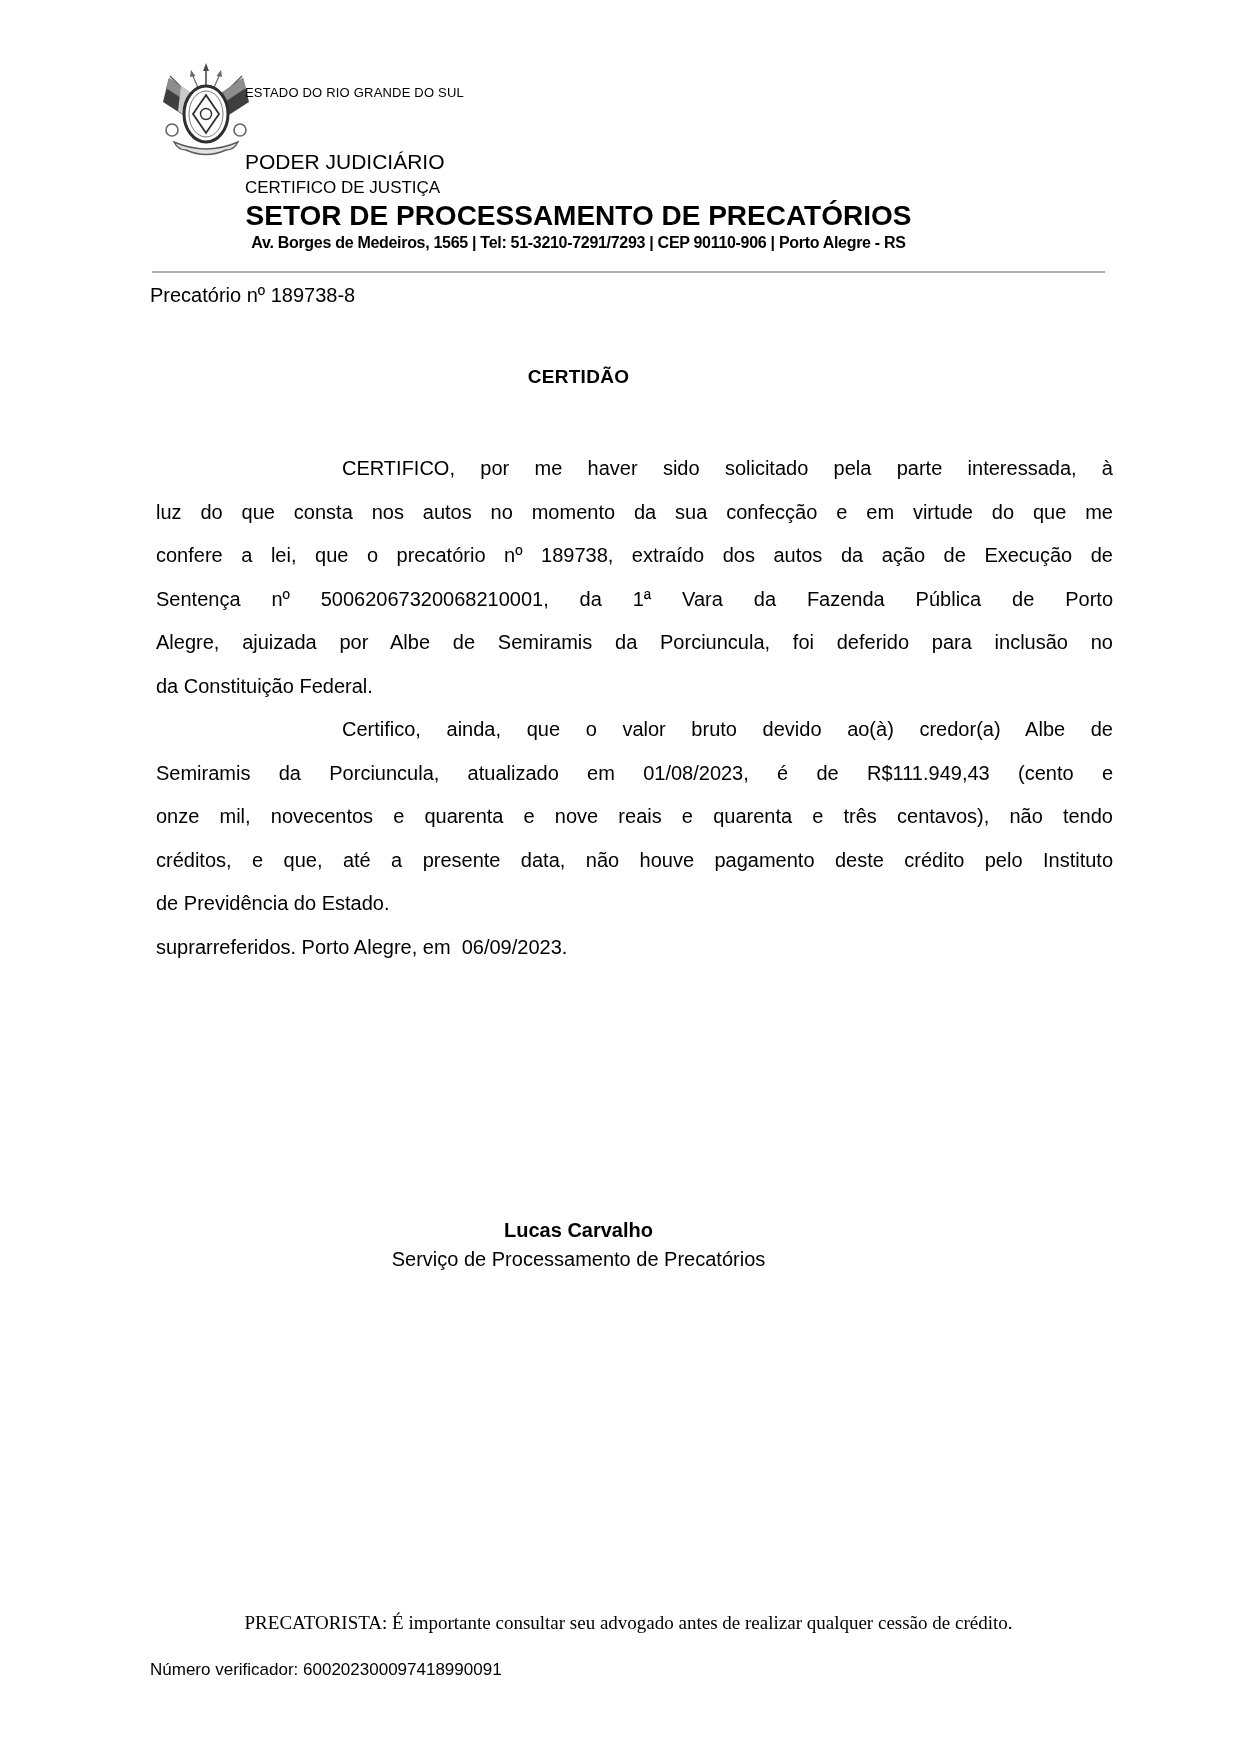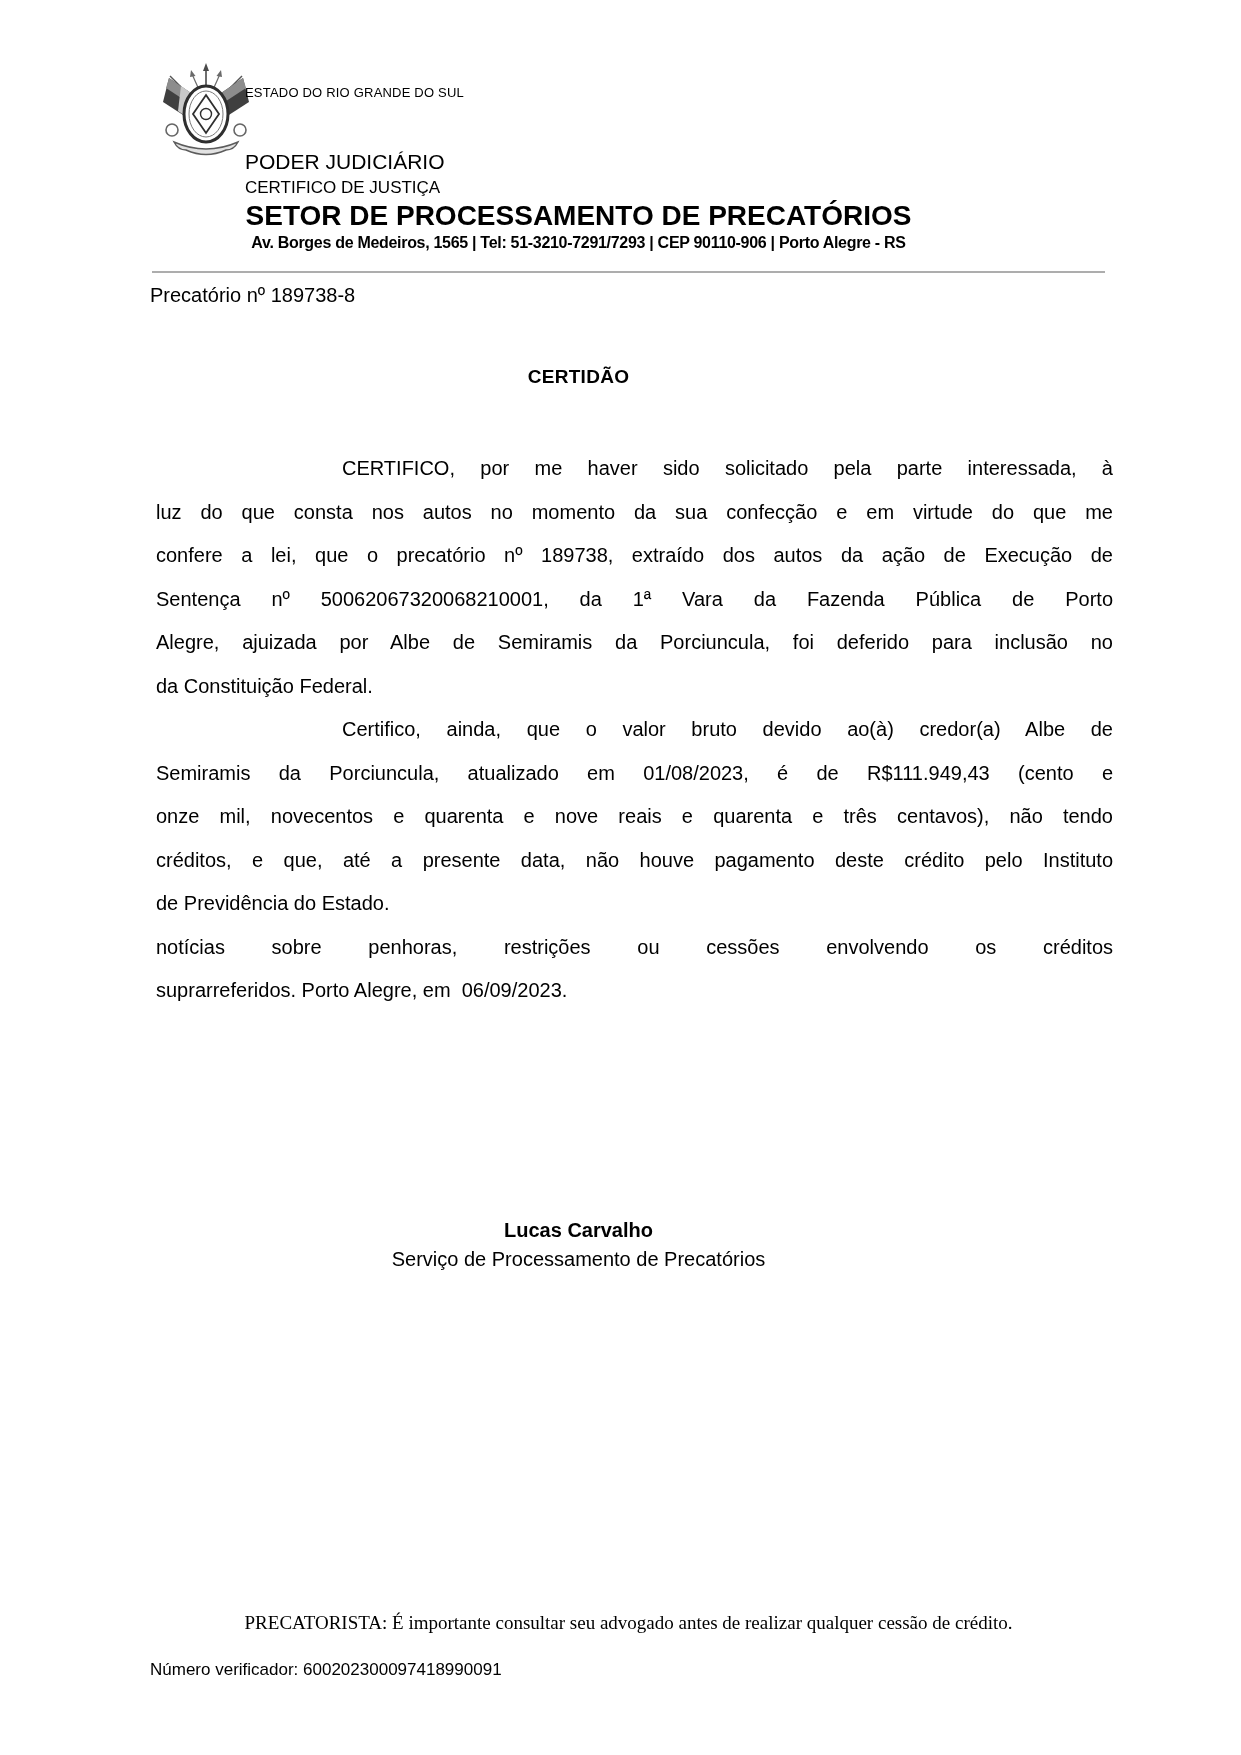--- a/index.html
+++ b/index.html
@@ -93,21 +93,20 @@
     <div class="line j"><span>luz do que consta nos autos no momento da sua confecção e em virtude do que me</span></div>
     <div class="line j"><span>confere a lei, que o precatório nº 189738, extraído dos autos da ação de Execução de</span></div>
     <div class="line j"><span>Sentença nº 50062067320068210001, da 1ª Vara da Fazenda Pública de Porto</span></div>
     <div class="line j"><span>Alegre, ajuizada por Albe de Semiramis da Porciuncula, foi deferido para inclusão no</span></div>
     <div class="line"><span>da Constituição Federal.</span></div>
     <div class="line j ind"><span>Certifico, ainda, que o valor bruto devido ao(à) credor(a) Albe de</span></div>
     <div class="line j"><span>Semiramis da Porciuncula, atualizado em 01/08/2023, é de R$111.949,43 (cento e</span></div>
     <div class="line j"><span>onze mil, novecentos e quarenta e nove reais e quarenta e três centavos), não tendo</span></div>
     <div class="line j"><span>créditos, e que, até a presente data, não houve pagamento deste crédito pelo Instituto</span></div>
     <div class="line"><span>de Previdência do Estado.</span></div>
-    <div class="line j"><span>notícias sobre penhoras, restrições ou cessões envolvendo os créditos</span></div>
     <div class="line"><span>suprarreferidos. Porto Alegre, em&nbsp; 06/09/2023.</span></div>
   </div>
 
 <div class="center-col signature">
   <div class="sig-name">Lucas Carvalho</div>
   <div class="sig-role">Serviço de Processamento de Precatórios</div>
 </div>
 
 <div class="footer-notice">PRECATORISTA: É importante consultar seu advogado antes de realizar qualquer cessão de crédito.</div>
 <div class="verifier">Número verificador: 600202300097418990091</div>

